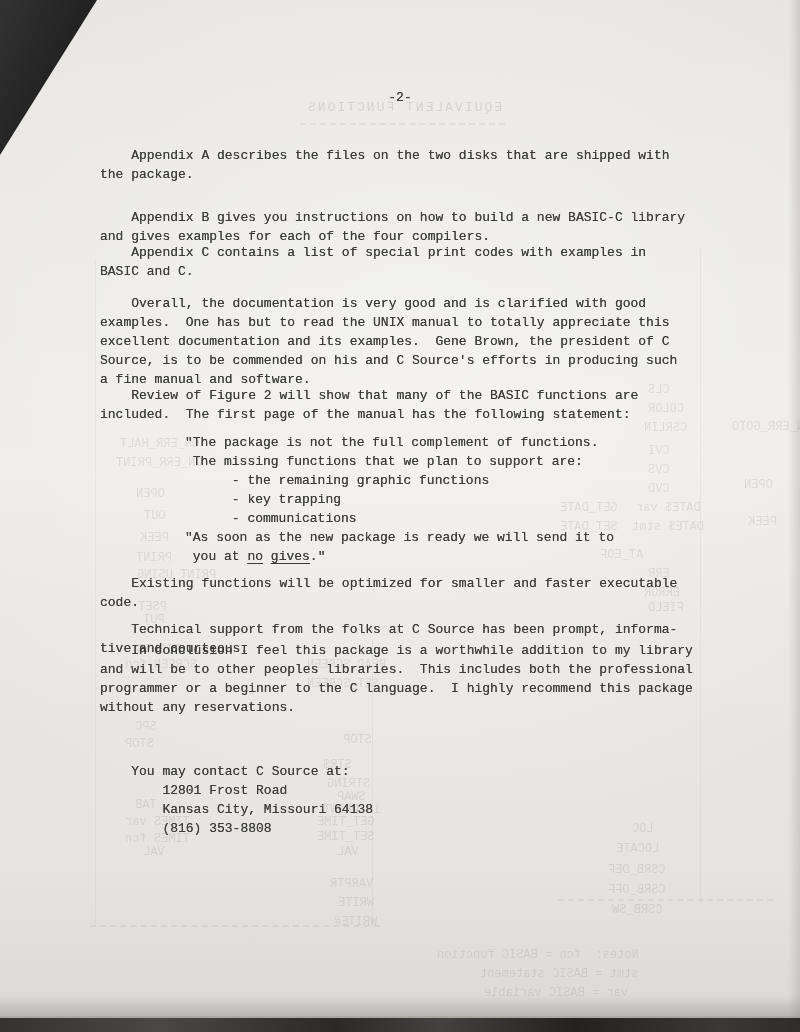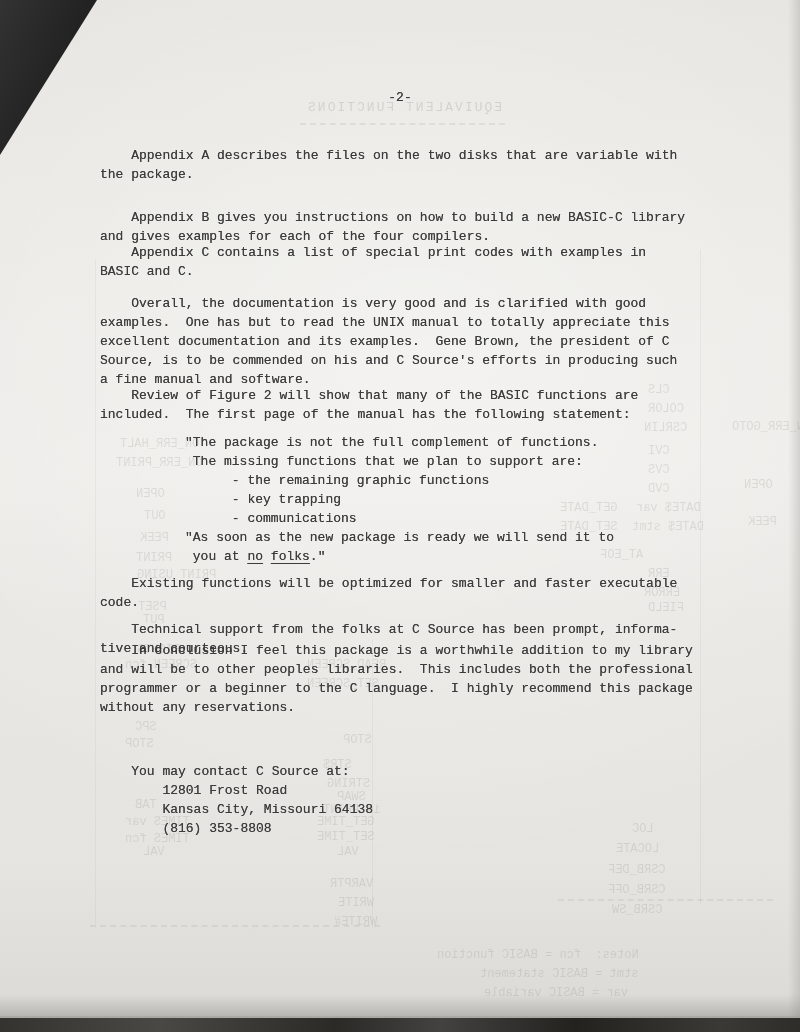--- a/index.html
+++ b/index.html
@@ -122,42 +122,42 @@
     <div class="ghost-vline" style="left: 700px; top: 250px; height: 655px;"></div>
   </div>
 
 <div class="corner-fold"></div>
 <div class="right-edge"></div>
 <div class="bottom-shadow"></div>
 <div class="bottom-strip"></div>
 
 <div class="t pagenum">-2-</div>
 
-<div class="t" style="top:146px">    Appendix A describes the files on the two disks that are variable with
+<div class="t" style="top:146px">    Appendix A describes the files on the two disks that are shipped with
 the package.</div>
 <div class="t" style="top:208px">    Appendix B gives you instructions on how to build a new BASIC-C library
 and gives examples for each of the four compilers.</div>
 <div class="t" style="top:243px">    Appendix C contains a list of special print codes with examples in
 BASIC and C.</div>
 <div class="t" style="top:294px">    Overall, the documentation is very good and is clarified with good
 examples.  One has but to read the UNIX manual to totally appreciate this
 excellent documentation and its examples.  Gene Brown, the president of C
 Source, is to be commended on his and C Source's efforts in producing such
 a fine manual and software.</div>
 <div class="t" style="top:386px">    Review of Figure 2 will show that many of the BASIC functions are
 included.  The first page of the manual has the following statement:</div>
 
 <div class="t q" style="top:433px">"The package is not the full complement of functions.
  The missing functions that we plan to support are:
       - the remaining graphic functions
       - key trapping
       - communications</div>
 
 <div class="t q" style="top:528px">"As soon as the new package is ready we will send it to</div>
-<div class="t q" style="top:547px"><span> you at </span><span class="u">no</span><span> </span><span class="u">folks</span><span>."</span></div>
+<div class="t q" style="top:547px"><span> you at </span><span class="u">no</span><span> </span><span class="u">gives</span><span>."</span></div>
 
 <div class="t" style="top:574px">    Existing functions will be optimized for smaller and faster executable
 code.</div>
 <div class="t" style="top:620px">    Technical support from the folks at C Source has been prompt, informa-
 tive and courteous.</div>
 <div class="t" style="top:641px">    In conclusion I feel this package is a worthwhile addition to my library
 and will be to other peoples libraries.  This includes both the professional
 programmer or a beginner to the C language.  I highly recommend this package
 without any reservations.</div>
 <div class="t" style="top:762px">    You may contact C Source at:

